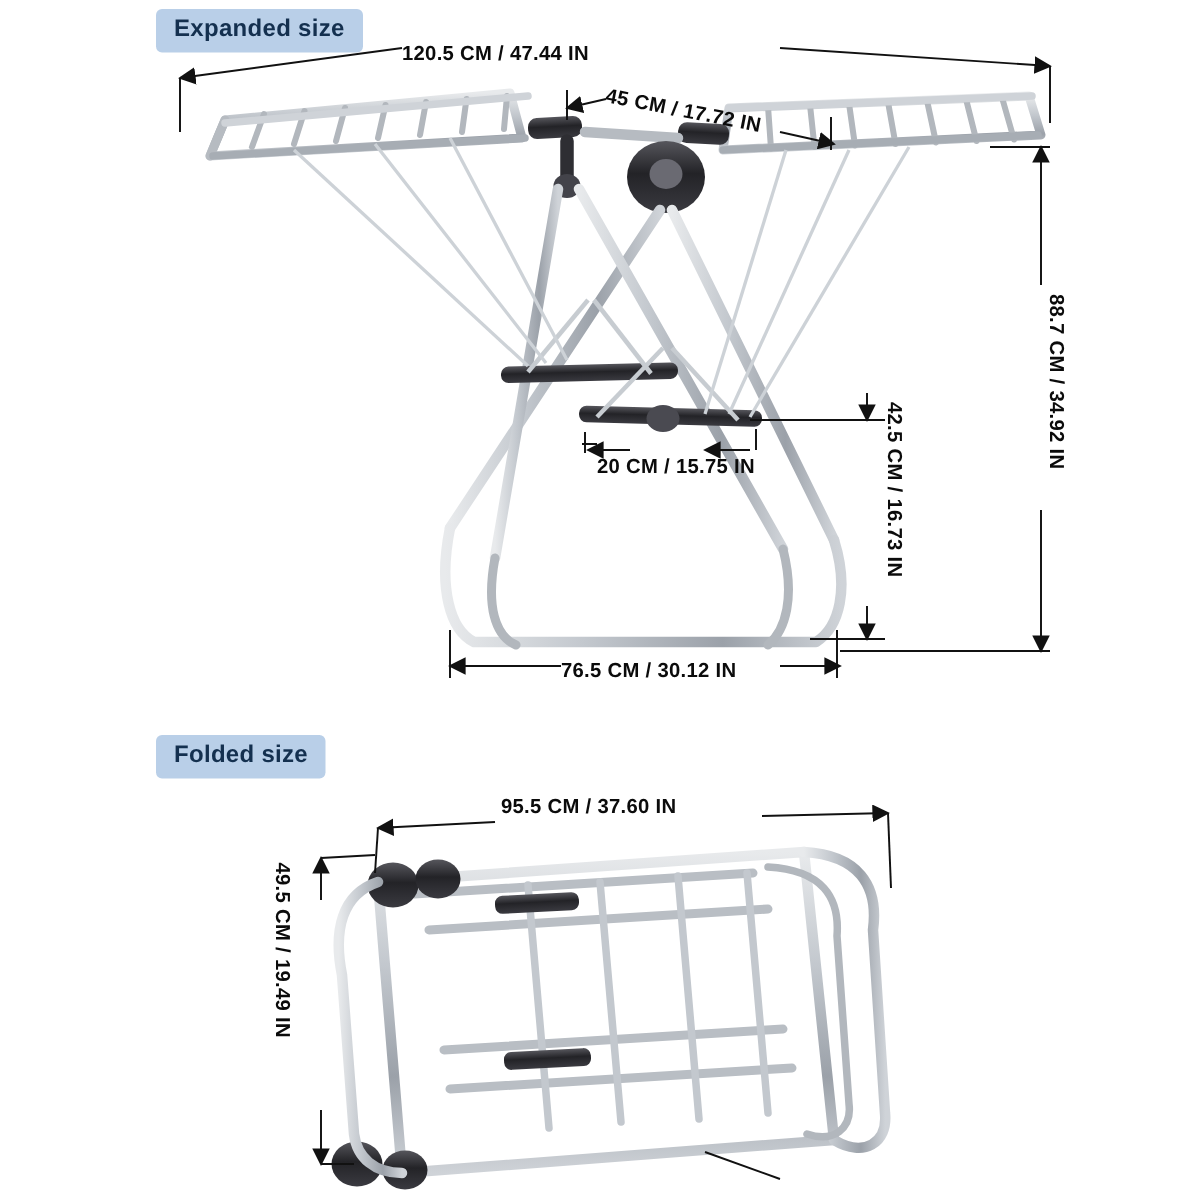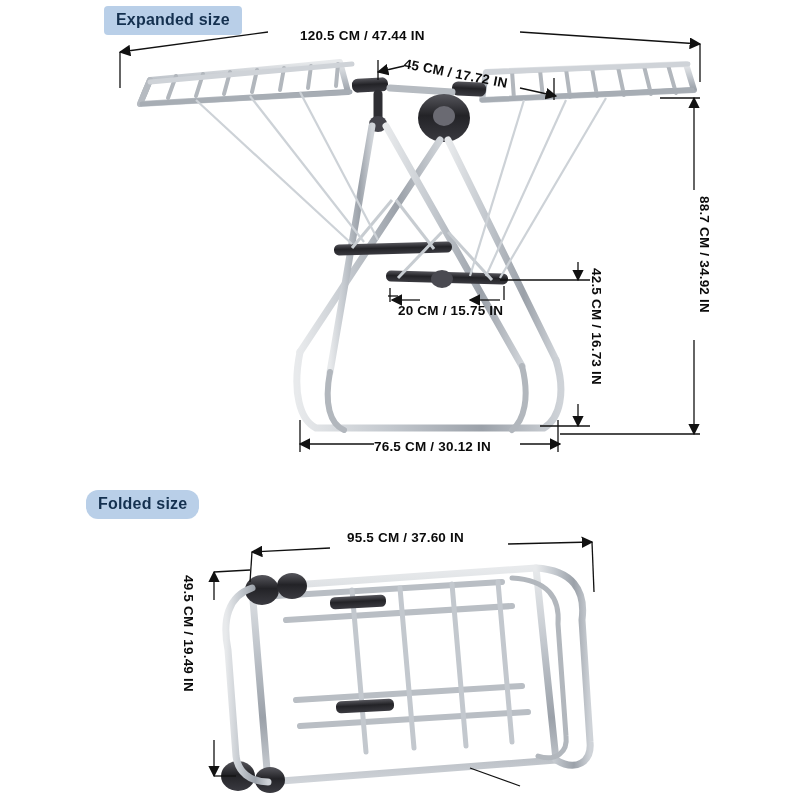--- a/index.html
+++ b/index.html
@@ -29,39 +29,39 @@
     background: #b9cfe8;
     color: #14304f;
     font-size: 16px;
     font-weight: bold;
     padding: 5px 12px 6px 12px;
     border-radius: 4px;
     letter-spacing: 0.2px;
     white-space: nowrap;
   }
   #badge-expanded { left: 104px; top: 6px; }
-  #badge-folded   { left: 86px; top: 490px; border-radius: 12px; }
+  #badge-folded   { left: 104px; top: 490px; }
 
   
   .dim {
     position: absolute;
     font-size: 13.5px;
     font-weight: bold;
     color: #0b0b0b;
     white-space: nowrap;
     letter-spacing: 0.2px;
   }
 
-  #dim-width-top   { left: 268px; top: 28px; margin-left: 32px; }
+  #dim-width-top   { left: 268px; top: 28px; }
   #dim-wing        { left: 404px; top: 56px; transform: rotate(11deg); transform-origin: left center; }
   #dim-height-right{ left: 712px; top: 196px; transform: rotate(90deg); transform-origin: left top; }
   #dim-lower-bar   { left: 398px; top: 303px; }
   #dim-mid-height  { left: 604px; top: 268px; transform: rotate(90deg); transform-origin: left top; }
   #dim-base-width  { left: 374px; top: 439px; }
-  #dim-folded-w    { left: 334px; top: 530px; margin-left: 13px; }
+  #dim-folded-w    { left: 334px; top: 530px; }
   #dim-folded-h    { left: 196px; top: 575px; transform: rotate(90deg); transform-origin: left top; }
 
   
   svg.art { position: absolute; left: 0; top: 0; width: 800px; height: 800px; }
 </style>
 </head>
 <body>
 
 <div class="canvas">
 

